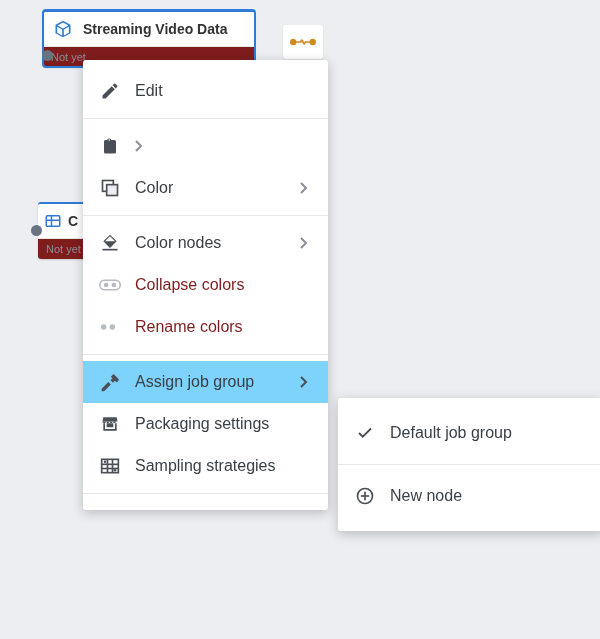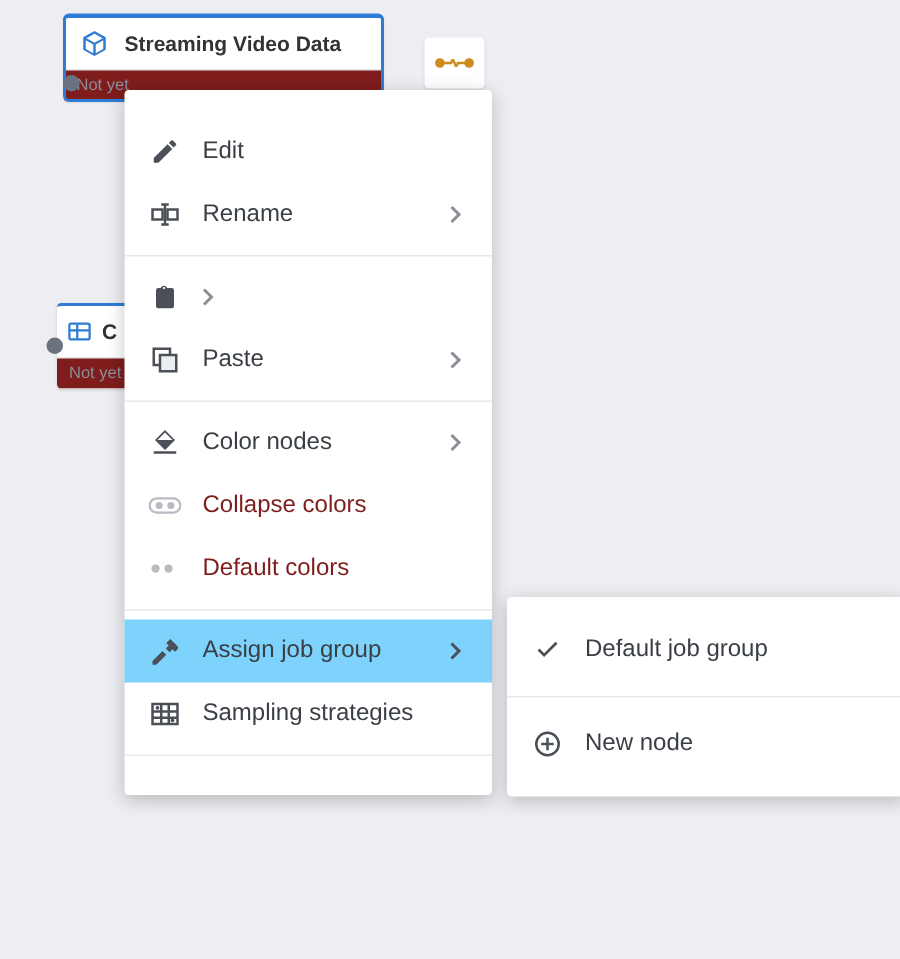--- a/index.html
+++ b/index.html
@@ -65,21 +65,21 @@
   }
 
   
   .menu {
     position: absolute;
     left: 60px; top: 60px;
     width: 245px;
     background: #fff;
     border-radius: 3px;
     box-shadow: 0 3px 12px rgba(0,0,0,.22);
-    padding: 20px 0;
+    padding: 10px 0;
   }
   .menu-item {
     position: relative;
     display: flex; align-items: center;
     height: 42px;
     padding: 0 16px;
     gap: 14px;
     font-size: 16px;
     color: #3a3f46;
     cursor: default;
@@ -172,39 +172,20 @@
 
     <div class="menu-item">
       <span class="ic">
         <svg width="20" height="20" viewBox="0 0 24 24">
             <path fill="#4b5058" d="M3 17.25V21h3.75L17.81 9.94l-3.75-3.75L3 17.25zM20.71 7.04a1 1 0 0 0 0-1.41l-2.34-2.34a1 1 0 0 0-1.41 0l-1.83 1.83 3.75 3.75 1.83-1.83z"></path>
           </svg>
       </span>
       <span class="label">Edit</span>
     </div>
 
-    <div class="menu-item">
-      <span class="ic">
-        <svg width="20" height="20" viewBox="0 0 24 24">
-            <g fill="none" stroke="#4b5058" stroke-width="2">
-              <rect x="2" y="8" width="8" height="8"></rect>
-              <rect x="14" y="8" width="8" height="8"></rect>
-              <line x1="12" y1="4" x2="12" y2="20"></line>
-              <line x1="9" y1="4" x2="15" y2="4"></line>
-              <line x1="9" y1="20" x2="15" y2="20"></line>
-            </g>
-          </svg>
-      </span>
-      <span class="label">Rename</span>
-      <span class="chev">
-        <svg width="8" height="12" viewBox="0 0 8 12">
-            <path d="M1 1l5 5-5 5" fill="none" stroke="#8a8f98" stroke-width="2"></path>
-          </svg>
-      </span>
-    </div>
 
     <div class="divider"></div>
 
     <div class="menu-item">
       <span class="ic">
         <svg width="18" height="20" viewBox="0 0 24 24">
             <path fill="#4b5058" d="M16 4h-2.18A3 3 0 0 0 8.18 4H6a2 2 0 0 0-2 2v14a2 2 0 0 0 2 2h12a2 2 0 0 0 2-2V6a2 2 0 0 0-2-2zm-5-1a1 1 0 1 1 0 2 1 1 0 0 1 0-2z"></path>
           </svg>
       </span>
       <span class="chev">
@@ -216,21 +197,21 @@
 
     <div class="menu-item">
       <span class="ic">
         <svg width="20" height="20" viewBox="0 0 24 24">
             <g fill="none" stroke="#4b5058" stroke-width="2">
               <rect x="3" y="3" width="13" height="13"></rect>
               <rect x="8" y="8" width="13" height="13" fill="#eceef1"></rect>
             </g>
           </svg>
       </span>
-      <span class="label">Paste</span>
+      <span class="label">Color</span>
       <span class="chev">
         <svg width="8" height="12" viewBox="0 0 8 12">
             <path d="M1 1l5 5-5 5" fill="none" stroke="#8a8f98" stroke-width="2"></path>
           </svg>
       </span>
     </div>
 
     <div class="divider"></div>
 
     <div class="menu-item">
@@ -261,39 +242,48 @@
       <span class="label">Collapse colors</span>
     </div>
 
     <div class="menu-item disabled">
       <span class="ic">
         <svg width="22" height="12" viewBox="0 0 28 10">
             <circle cx="6" cy="5" r="3.5" fill="#b7bbc2"></circle>
             <circle cx="17" cy="5" r="3.5" fill="#b7bbc2"></circle>
           </svg>
       </span>
-      <span class="label">Default colors</span>
+      <span class="label">Rename colors</span>
     </div>
 
     <div class="divider"></div>
 
     <div class="menu-item hover">
       <span class="ic">
         <svg width="20" height="20" viewBox="0 0 24 24">
             <path fill="#4b5058" d="M2 20l8-8 3 3-8 8H2v-3zm19.7-12.3-5.4-5.4L13 5.6l2 2L12.6 10l3 3L18 10.6l2 2 1.7-1.7a2 2 0 0 0 0-3.2z"></path>
           </svg>
       </span>
       <span class="label">Assign job group</span>
       <span class="chev">
         <svg width="8" height="12" viewBox="0 0 8 12">
             <path d="M1 1l5 5-5 5" fill="none" stroke="#4b5058" stroke-width="2"></path>
           </svg>
       </span>
     </div>
 
+    <div class="menu-item">
+      <span class="ic">
+        <svg width="20" height="20" viewBox="0 0 24 24">
+            <path fill="#4b5058" d="M3 9h18l-1-5H4L3 9zm1 2v9h16v-9h-2v7H6v-7H4zm4 0h8v5H8v-5z"></path>
+            <path fill="#4b5058" d="M3 9c0 1.1.9 2 2 2s2-.9 2-2 .9 2 2 2 2-.9 2-2 .9 2 2 2 2-.9 2-2 .9 2 2 2 2-.9 2-2"></path>
+          </svg>
+      </span>
+      <span class="label">Packaging settings</span>
+    </div>
 
     <div class="menu-item">
       <span class="ic">
         <svg width="20" height="20" viewBox="0 0 24 24">
             <g fill="none" stroke="#4b5058" stroke-width="2">
               <rect x="2" y="4" width="20" height="16"></rect>
               <line x1="2" y1="10" x2="22" y2="10"></line>
               <line x1="2" y1="15" x2="22" y2="15"></line>
               <line x1="9" y1="4" x2="9" y2="20"></line>
               <line x1="15" y1="4" x2="15" y2="20"></line>

